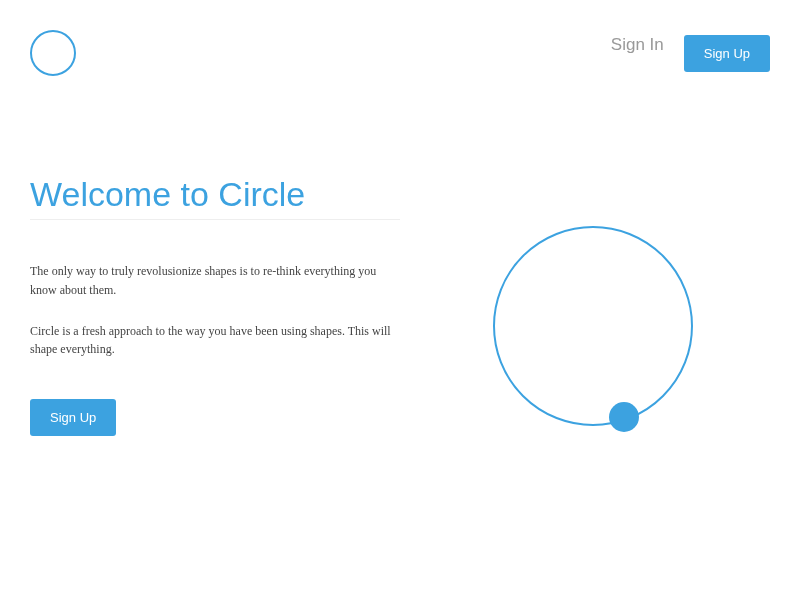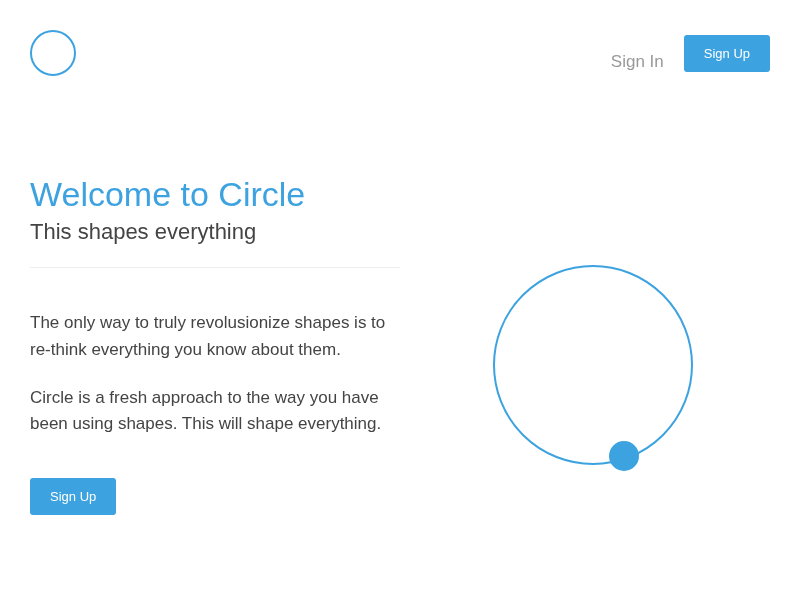--- a/index.html
+++ b/index.html
@@ -24,21 +24,21 @@
       margin-bottom: 100px;
     }
     .logo {
       width: 46px;
       height: 46px;
       border: 2px solid #3ca2e0;
       border-radius: 50%;
     }
     .nav {
       display: flex;
-      align-items: flex-end;
+      align-items: flex-start;
       gap: 20px;
     }
     .signin-link {
       color: #999;
       font-size: 17px;
       text-decoration: none;
       cursor: pointer;
     }
     .btn-primary {
       background: #3ca2e0;
@@ -70,24 +70,25 @@
       color: #444;
       margin-bottom: 22px;
     }
     .divider {
       border: none;
       border-top: 1px solid #eee;
       margin-bottom: 42px;
       width: 100%;
     }
     .paragraph {
-      font-size: 17px;
+      font-size: 12px;
       line-height: 1.55;
       color: #444;
       margin-bottom: 22px;
+      font-family: Liberation Serif, serif;
     }
     .cta-button {
       margin-top: 18px;
     }
     .hero-graphic {
       flex: 1;
       position: relative;
       display: flex;
       align-items: center;
       justify-content: center;
@@ -118,21 +119,20 @@
     <div class="logo"></div>
     <div class="nav">
       <a class="signin-link">Sign In</a>
       <button class="btn-primary">Sign Up</button>
     </div>
   </div>
 
   <div class="main">
     <div class="content">
       <h1 class="title">Welcome to Circle</h1>
-      <h2 class="subtitle">This shapes everything</h2>
       <hr class="divider">
       <p class="paragraph">The only way to truly revolusionize shapes is to re-think everything you know about them.</p>
       <p class="paragraph">Circle is a fresh approach to the way you have been using shapes. This will shape everything.</p>
       <button class="btn-primary cta-button">Sign Up</button>
     </div>
     <div class="hero-graphic">
       <div class="big-circle">
         <div class="small-circle"></div>
       </div>
     </div>

